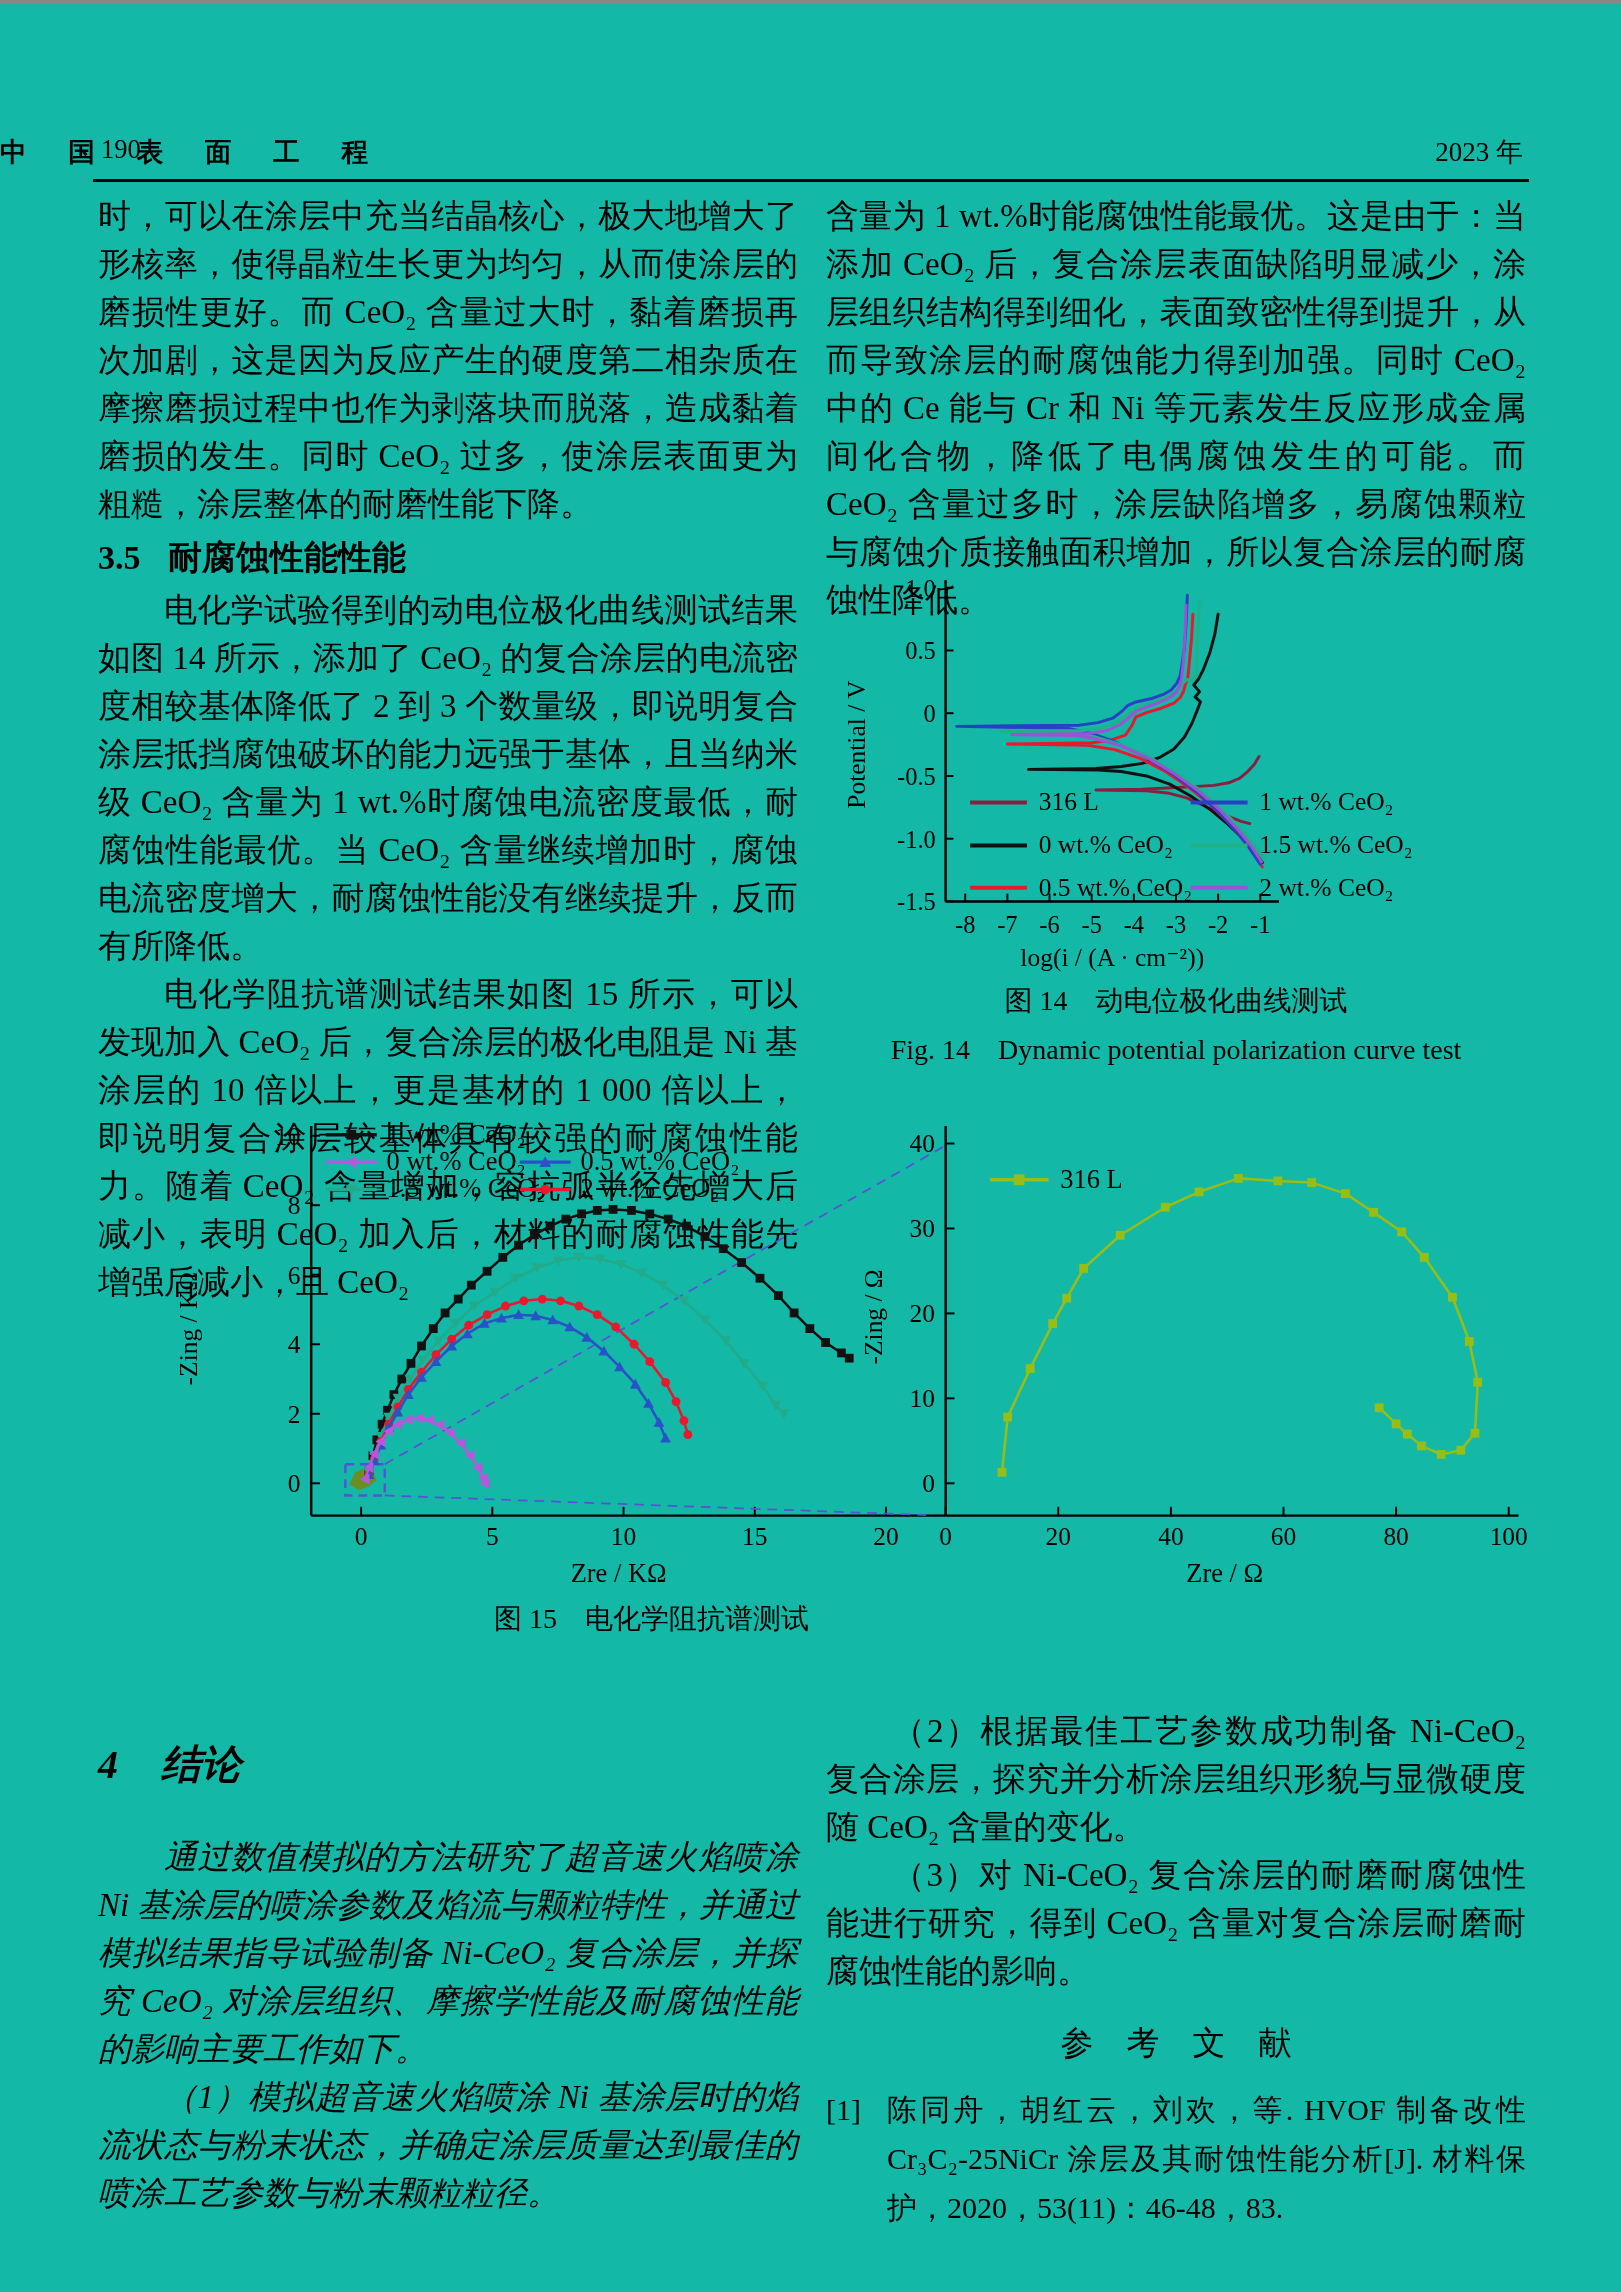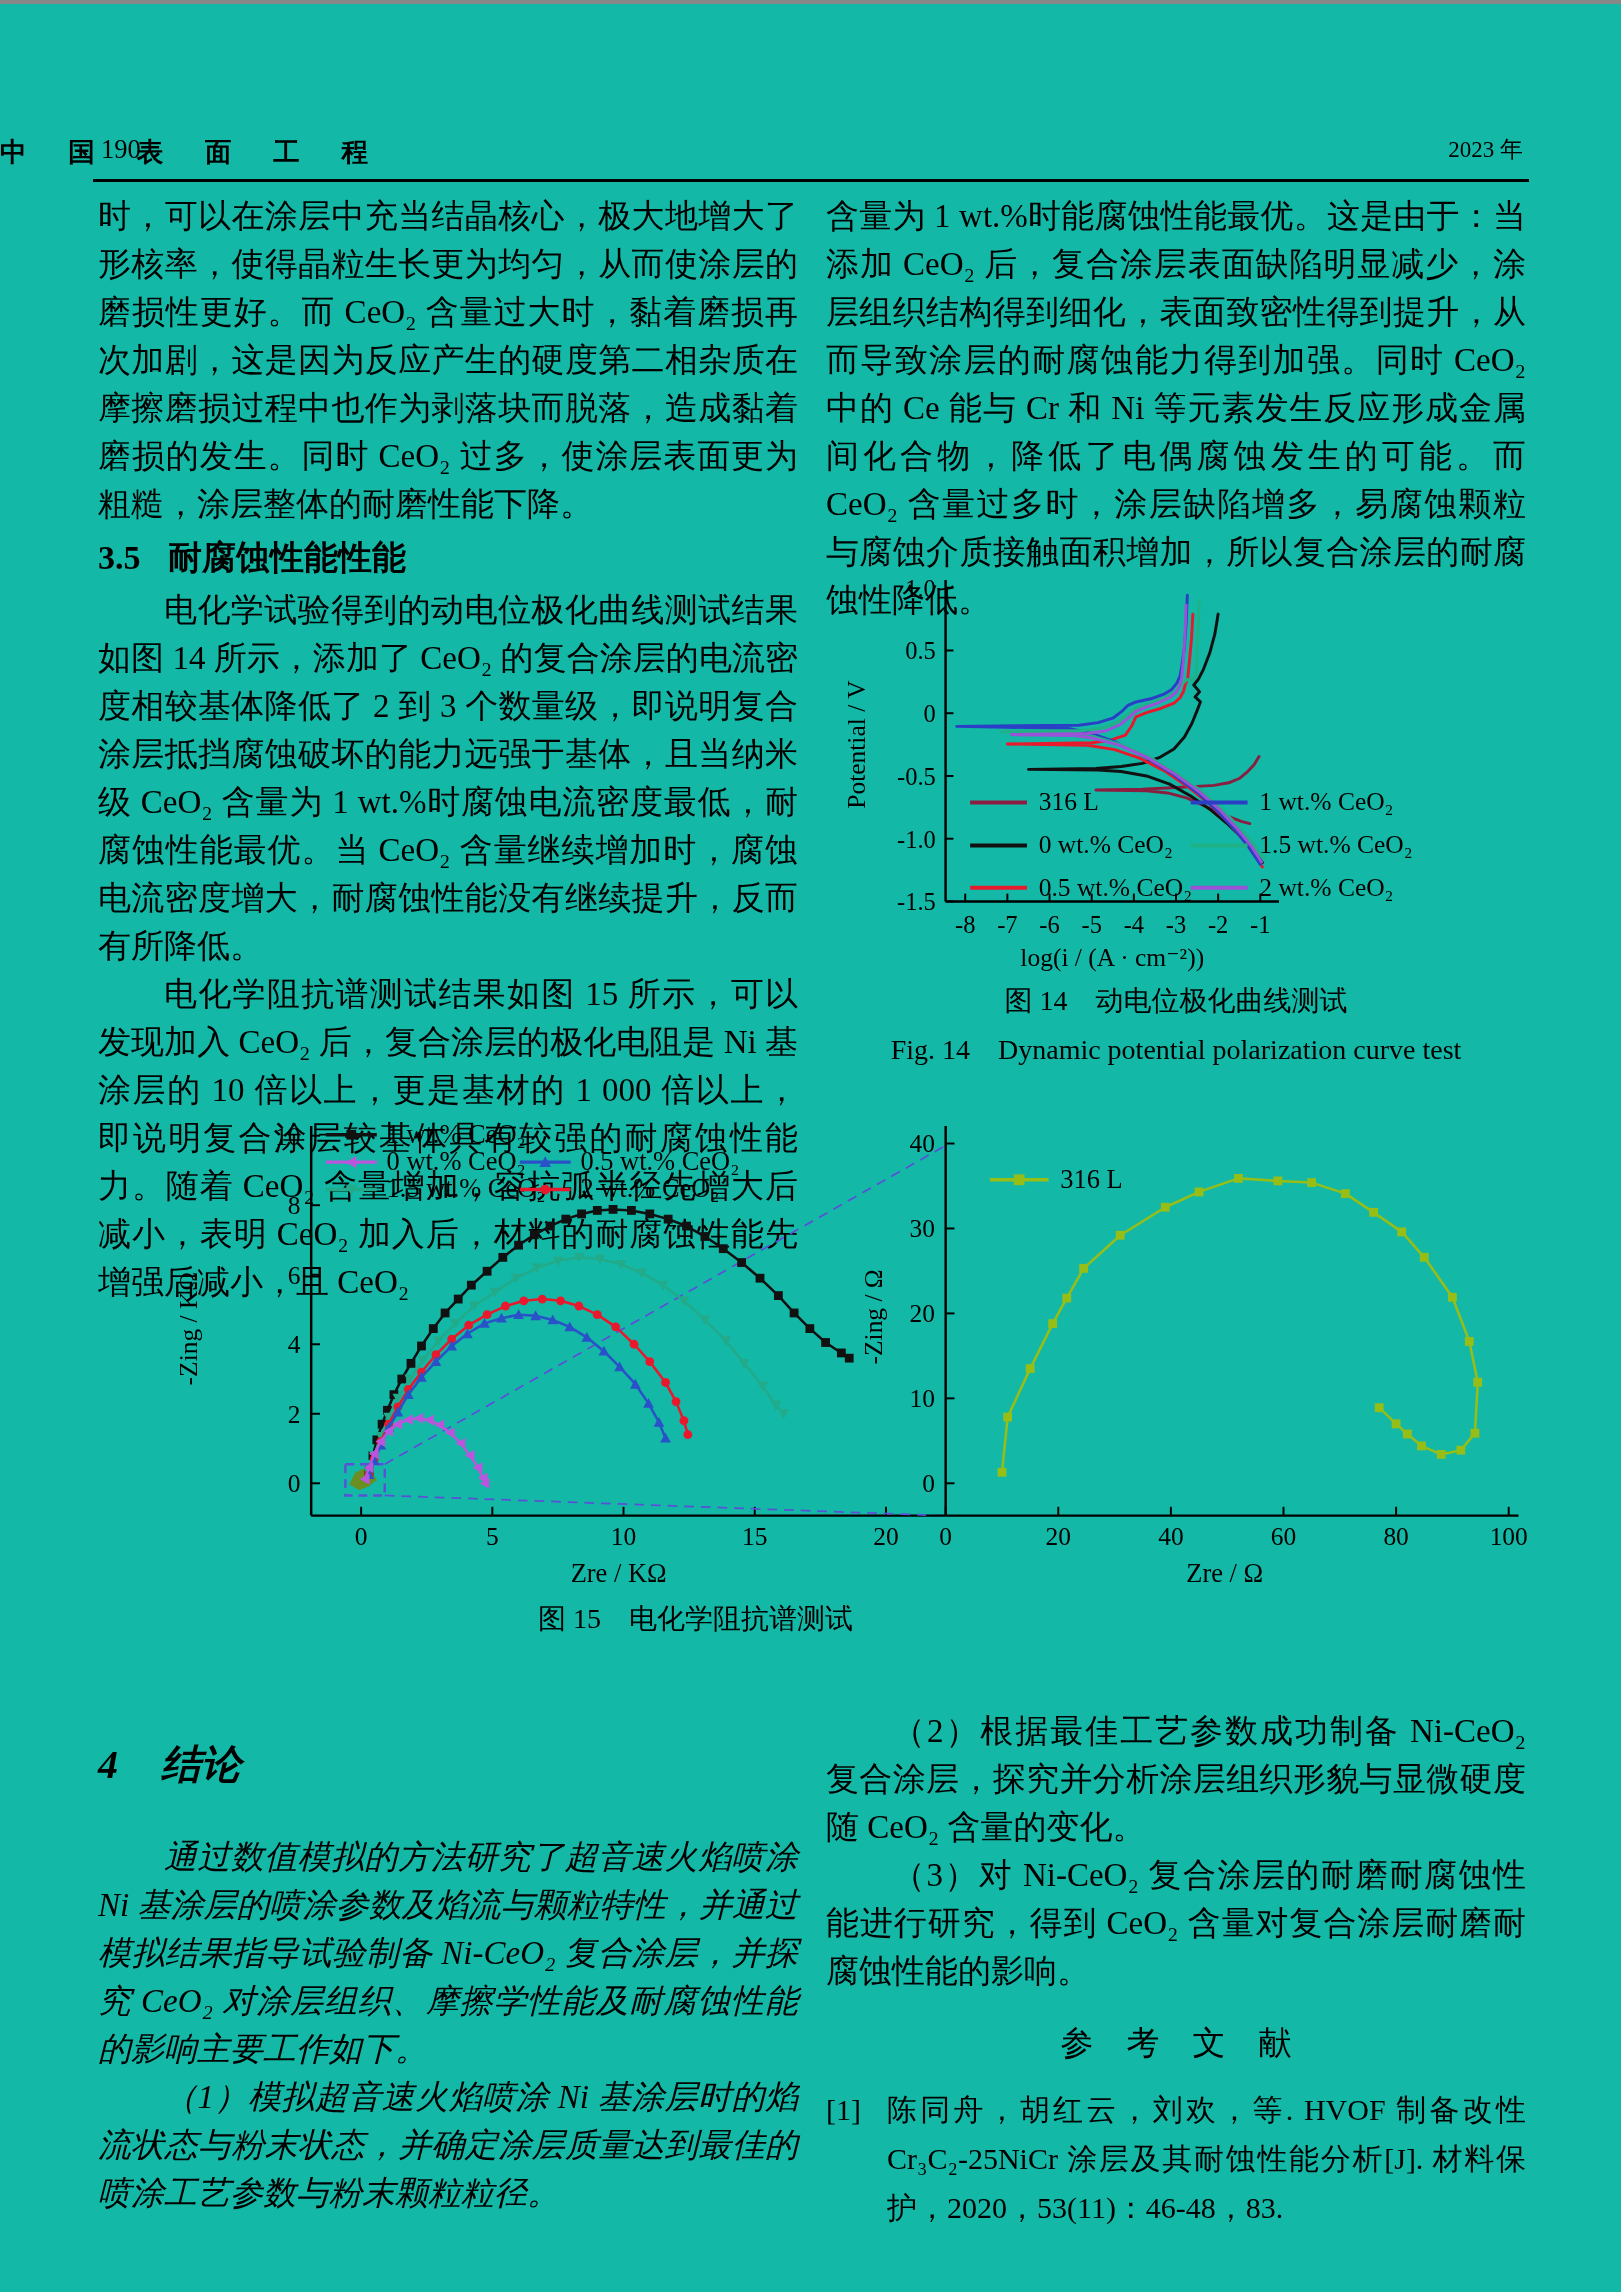--- a/index.html
+++ b/index.html
@@ -1,21 +1,21 @@
 <!DOCTYPE html>
 <html><head>
 <meta charset="utf-8">
 <style>
   html,body{margin:0;padding:0;background:#888;}
   .page{position:relative;width:1621px;height:2293px;background:#14b8a6;margin:4px auto;
         font-family:"Liberation Serif","DejaVu Serif",serif;color:#000;}
   .abs{position:absolute;}
   .hdr-num{font-size:26.5px;}
   .hdr-journal{font-size:26.5px;letter-spacing:17.6px;font-weight:bold;}
-  .hdr-year{font-size:23px;}
+  .hdr-year{font-size:27px;}
   .rule{background:#000;height:2.9px;}
   .body-text{font-size:33px;line-height:48px;text-align:justify;text-justify:inter-ideograph;}
   .body-text p{margin:0;}
   p.indent{text-indent:2em;}
   .h35{font-size:34px;font-weight:bold;margin:5.9px 0 3.9px 0;}
   .h35 .num{margin-right:27.4px;}
   .h4{font-size:40px;font-weight:bold;}
   .h4 .num{margin-right:43px;}
   .caption{font-size:28px;text-align:center;}
   .refhead{font-size:33px;font-weight:normal;text-align:center;}
@@ -349,21 +349,21 @@
         <rect x="1366.5" y="336.005" width="9" height="9" fill="#96be17"></rect>
         <rect x="1346.375" y="327.33" width="9" height="9" fill="#96be17"></rect>
         <rect x="1332" y="315.185" width="9" height="9" fill="#96be17"></rect>
         <rect x="1320.5" y="304.775" width="9" height="9" fill="#96be17"></rect>
         <rect x="1303.25" y="288.2925" width="9" height="9" fill="#96be17"></rect>
       </g>
       <line x1="910" y1="60" x2="970" y2="60" stroke="#96be17" stroke-width="3.5"></line>
       <rect x="934.5" y="54.5" width="11" height="11" fill="#96be17"></rect>
       <text x="982" y="68" font-size="27" text-anchor="start" fill="#000">316 L</text>
     </svg>
-  <div class="abs caption" style="left:12px;top:1596px;width:1303px;padding-left:32px;">图 15　电化学阻抗谱测试</div>
+  <div class="abs caption" style="left:0;top:1596px;width:1303px;">图 15　电化学阻抗谱测试</div>
 
   <div class="abs" style="left:98px;top:1733px;width:700px;font-style:italic;">
     <div class="h4"><span class="num">4</span><span>结论</span></div>
     <div class="body-text" style="margin-top:41px;">
       <p class="indent">通过数值模拟的方法研究了超音速火焰喷涂 Ni 基涂层的喷涂参数及焰流与颗粒特性，并通过模拟结果指导试验制备 Ni-CeO₂ 复合涂层，并探究 CeO₂ 对涂层组织、摩擦学性能及耐腐蚀性能的影响主要工作如下。</p>
       <p class="indent">（1）模拟超音速火焰喷涂 Ni 基涂层时的焰流状态与粉末状态，并确定涂层质量达到最佳的喷涂工艺参数与粉末颗粒粒径。</p>
     </div>
   </div>
 
   <div class="abs" style="left:826px;top:1703px;width:700px;">

